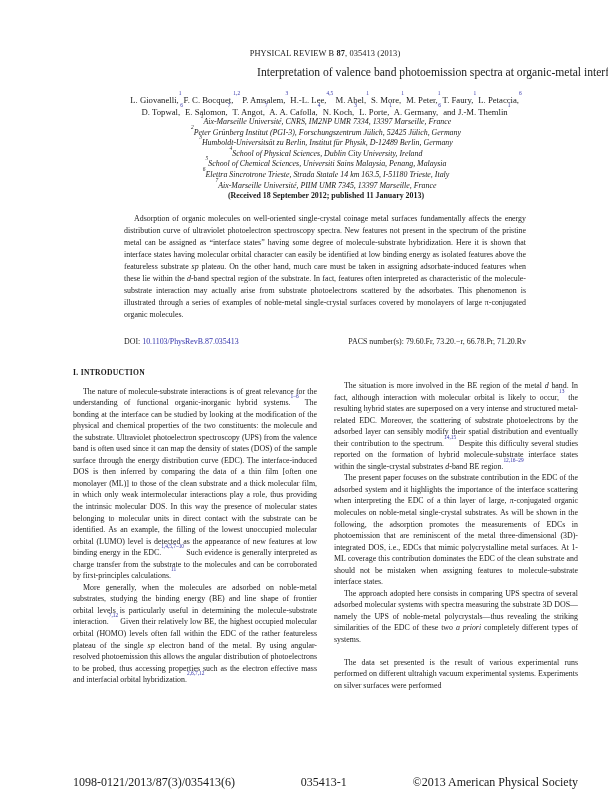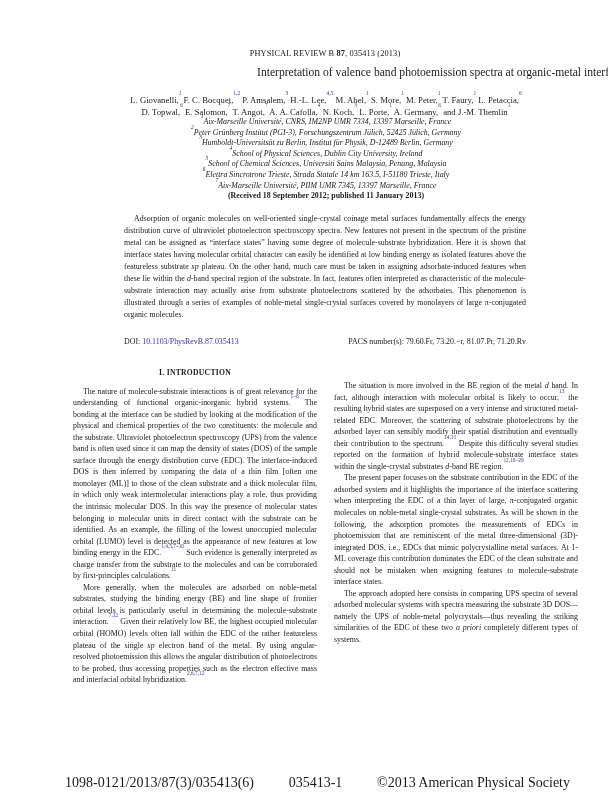--- a/index.html
+++ b/index.html
@@ -12,24 +12,24 @@
   .affils { top:117px; left:40px; width:530px; text-align:center; font-size:7.9px; font-style:italic; line-height:10.6px; }
   .affils .rx { font-style:normal;font-weight:bold; }
   sup { font-size:5.4px; vertical-align:top; position:relative; top:-1px; line-height:0; }
   .ref { color:#3333aa; }
   .abstract { top:213px; left:103px; width:402px; font-size:7.9px; line-height:12px; text-align:justify; text-indent:10px; }
   .doi-row { top:337px; left:103px; width:402px; font-size:7.9px; display:flex; justify-content:space-between;gap:32px; }
   .link { color:#3333aa; text-decoration:none; }
   .col { top:367px; width:244px; font-size:7.9px; line-height:11.55px; text-align:justify; }
   .col.left { left:52px; }
   .col.right { left:313px; }
-  .sec-head { text-align:center; font-weight:bold; font-size:7.6px; letter-spacing:0.3px; margin:0 0 7px 0; }
+  .sec-head { font-weight:bold; font-size:7.6px; letter-spacing:0.3px; margin:0 0 7px 0; }
   .col p { margin:0; text-indent:10px; }
   .spacer { height:11px; }
-  .footer { top:775px; left:44px; width:505px; font-size:14px; display:flex; justify-content:space-between; }
+  .footer { top:775px; left:52px; width:505px; font-size:12px; display:flex; justify-content:space-between; }
 </style>
 </head>
 <body>
 
 <div class="abs journal">
   <span>PHYSICAL REVIEW B</span>
   <b>87</b><span>, 035413 (2013)</span>
 </div>
 
 <div class="abs title">Interpretation of valence band photoemission spectra at organic-metal interfaces</div>
@@ -62,33 +62,34 @@
   <div><sup>5</sup><span>School of Chemical Sciences, Universiti Sains Malaysia, Penang, Malaysia</span></div>
   <div><sup>6</sup><span>Elettra Sincrotrone Trieste, Strada Statale 14 km 163.5, I-51180 Trieste, Italy</span></div>
   <div><sup>7</sup><span>Aix-Marseille Université, PIIM UMR 7345, 13397 Marseille, France</span></div>
   <div class="rx">(Received 18 September 2012; published 11 January 2013)</div>
 </div>
 
 <div class="abs abstract"><span>Adsorption of organic molecules on well-oriented single-crystal coinage metal surfaces fundamentally affects the energy distribution curve of ultraviolet photoelectron spectroscopy spectra. New features not present in the spectrum of the pristine metal can be assigned as “interface states” having some degree of molecule-substrate hybridization. Here it is shown that interface states having molecular orbital character can easily be identified at low binding energy as isolated features above the featureless substrate </span><i>sp</i><span> plateau. On the other hand, much care must be taken in assigning adsorbate-induced features when these lie within the </span><i>d</i><span>-band spectral region of the substrate. In fact, features often interpreted as characteristic of the molecule-substrate interaction may actually arise from substrate photoelectrons scattered by the adsorbates. This phenomenon is illustrated through a series of examples of noble-metal single-crystal surfaces covered by monolayers of large π-conjugated organic molecules.</span></div>
 
 <div class="abs doi-row">
   <span><span>DOI: </span><a class="link">10.1103/PhysRevB.87.035413</a></span>
-  <span>PACS number(s):  79.60.Fr, 73.20.−r, 81.07.Pr, 71.20.Rv</span>
+  <span>PACS number(s):  79.60.Fr, 73.20.−r, 66.78.Pr, 71.20.Rv</span>
 </div>
 
 <div class="abs col left">
   <div class="sec-head">I.  INTRODUCTION</div>
   <p><span>The nature of molecule-substrate interactions is of great relevance for the understanding of functional organic-inorganic hybrid systems.</span><sup class="ref">1–6</sup><span> The bonding at the interface can be studied by looking at the modification of the physical and chemical properties of the two constituents: the molecule and the substrate. Ultraviolet photoelectron spectroscopy (UPS) from the valence band is often used since it can map the density of states (DOS) of the sample surface through the energy distribution curve (EDC). The interface-induced DOS is then inferred by comparing the data of a thin film [often one monolayer (ML)] to those of the clean substrate and a thick molecular film, in which only weak intermolecular interactions play a role, thus providing the intrinsic molecular DOS. In this way the presence of molecular states belonging to molecular units in direct contact with the substrate can be identified. As an example, the filling of the lowest unoccupied molecular orbital (LUMO) level is detected as the appearance of new features at low binding energy in the EDC.</span><sup class="ref">1,4,5,7–10</sup><span> Such evidence is generally interpreted as charge transfer from the substrate to the molecules and can be corroborated by first-principles calculations.</span><sup class="ref">11</sup></p>
   <p><span>More generally, when the molecules are adsorbed on noble-metal substrates, studying the binding energy (BE) and line shape of frontier orbital levels is particularly useful in determining the molecule-substrate interaction.</span><sup class="ref">7,12</sup><span> Given their relatively low BE, the highest occupied molecular orbital (HOMO) levels often fall within the EDC of the rather featureless plateau of the single </span><i>sp</i><span> electron band of the metal. By using angular-resolved photoemission this allows the angular distribution of photoelectrons to be probed, thus accessing properties such as the electron effective mass and interfacial orbital hybridization.</span><sup class="ref">2,6,7,12</sup></p>
 </div>
 
 <div class="abs col right">
   <p style="margin-top:13px;"><span>The situation is more involved in the BE region of the metal </span><i>d</i><span> band. In fact, although interaction with molecular orbital is likely to occur,</span><sup class="ref">13</sup><span> the resulting hybrid states are superposed on a very intense and structured metal-related EDC. Moreover, the scattering of substrate photoelectrons by the adsorbed layer can sensibly modify their spatial distribution and eventually their contribution to the spectrum.</span><sup class="ref">14,15</sup><span> Despite this difficulty several studies reported on the formation of hybrid molecule-substrate interface states within the single-crystal substrates </span><i>d</i><span>-band BE region.</span><sup class="ref">12,16–29</sup></p>
   <p><span>The present paper focuses on the substrate contribution in the EDC of the adsorbed system and it highlights the importance of the interface scattering when interpreting the EDC of a thin layer of large, </span><i>π</i><span>-conjugated organic molecules on noble-metal single-crystal substrates. As will be shown in the following, the adsorption promotes the measurements of EDCs in photoemission that are reminiscent of the metal three-dimensional (3D)-integrated DOS, i.e., EDCs that mimic polycrystalline metal surfaces. At 1-ML coverage this contribution dominates the EDC of the clean substrate and should not be mistaken when assigning features to molecule-substrate interface states.</span></p>
   <p><span>The approach adopted here consists in comparing UPS spectra of several adsorbed molecular systems with spectra measuring the substrate 3D DOS—namely the UPS of noble-metal polycrystals—thus revealing the striking similarities of the EDC of these two </span><i>a priori</i><span> completely different types of systems.</span></p>
   <div class="spacer"></div>
+  <p>The data set presented is the result of various experimental runs performed on different ultrahigh vacuum experimental systems. Experiments on silver surfaces were performed</p>
 </div>
 
 <div class="abs footer">
   <span>1098-0121/2013/87(3)/035413(6)</span>
   <span>035413-1</span>
   <span>©2013 American Physical Society</span>
 </div>
 
 </body></html>

